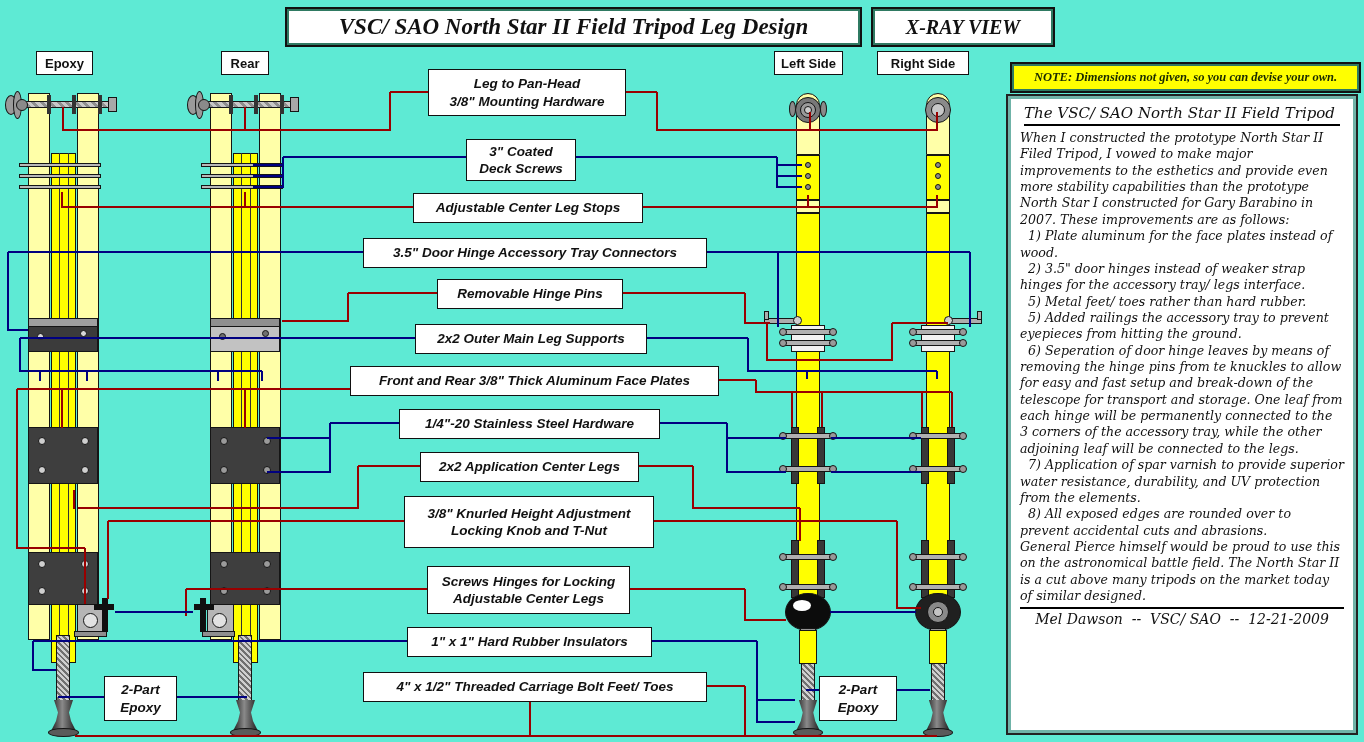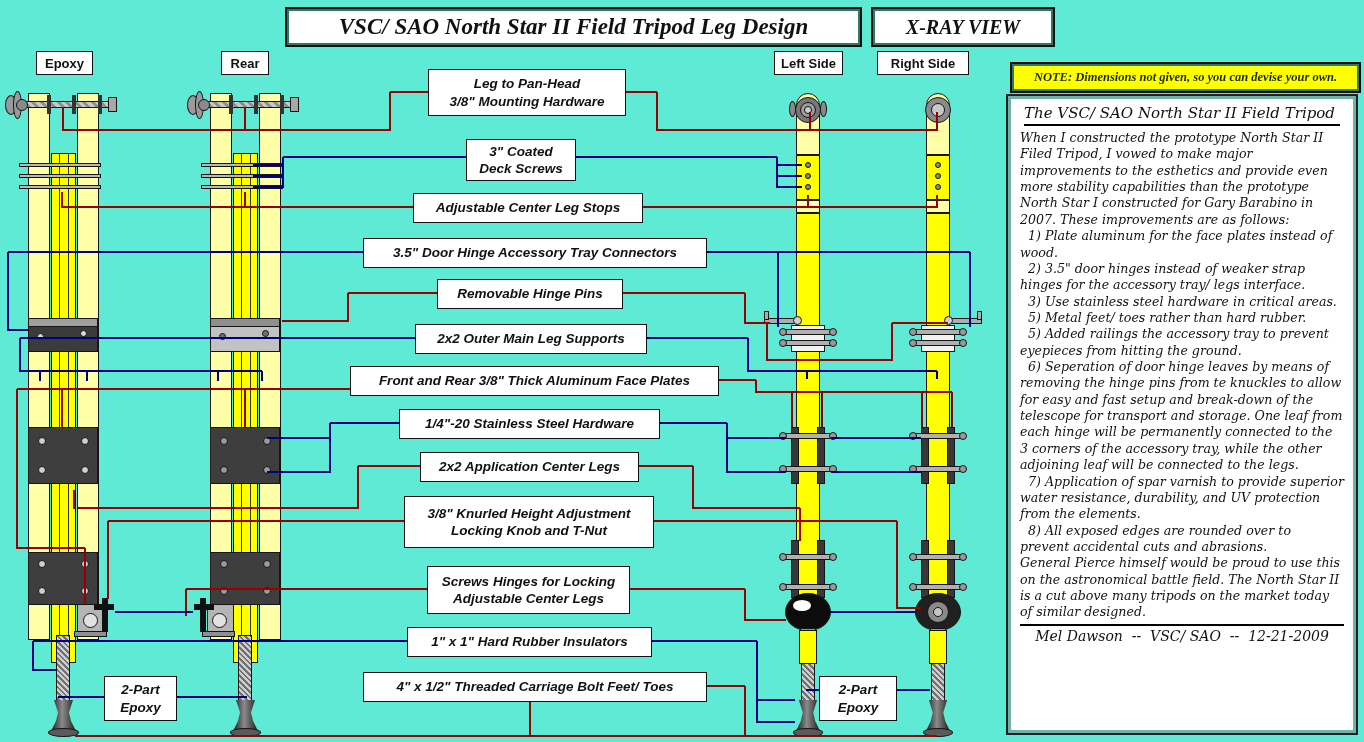--- a/index.html
+++ b/index.html
@@ -70,21 +70,20 @@
   <div class="note">
     <span>NOTE: Dimensions not given, so you can devise your own.</span>
   </div>
 
   <div class="panel">
     <div class="panel-head">The VSC/ SAO North Star II Field Tripod</div>
     <div class="panel-body" id="panel-body">
         <div class="para">When I constructed the prototype North Star II Filed Tripod, I vowed to make major improvements to the esthetics and provide even more stability capabilities than the prototype North Star I constructed for Gary Barabino in 2007. These improvements are as follows:</div>
         <div class="para">  1) Plate aluminum for the face plates instead of wood.</div>
         <div class="para">  2) 3.5" door hinges instead of weaker strap hinges for the accessory tray/ legs interface.</div>
-        <div class="para">  3) Use stainless steel hardware in critical areas.</div>
         <div class="para">  5) Metal feet/ toes rather than hard rubber.</div>
         <div class="para">  5) Added railings the accessory tray to prevent eyepieces from hitting the ground.</div>
         <div class="para">  6) Seperation of door hinge leaves by means of removing the hinge pins from te knuckles to allow for easy and fast setup and break-down of the telescope for transport and storage. One leaf from each hinge will be permanently connected to the 3 corners of the accessory tray, while the other adjoining leaf will be connected to the legs.</div>
         <div class="para">  7) Application of spar varnish to provide superior water resistance, durability, and UV protection from the elements.</div>
         <div class="para">  8) All exposed edges are rounded over to prevent accidental cuts and abrasions.</div>
         <div class="para">General Pierce himself would be proud to use this on the astronomical battle field. The North Star II is a cut above many tripods on the market today of similar designed.</div>
       </div>
     <div class="panel-sig">Mel Dawson  --  VSC/ SAO  --  12-21-2009</div>
   </div>
 

